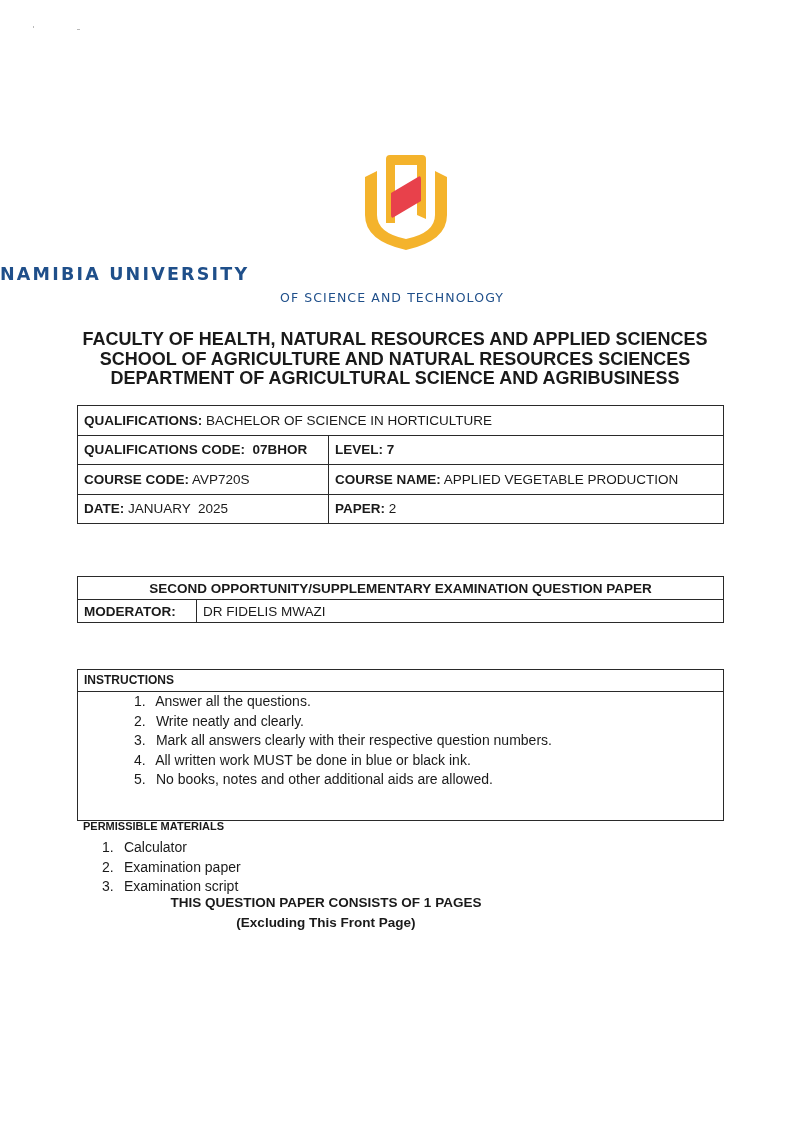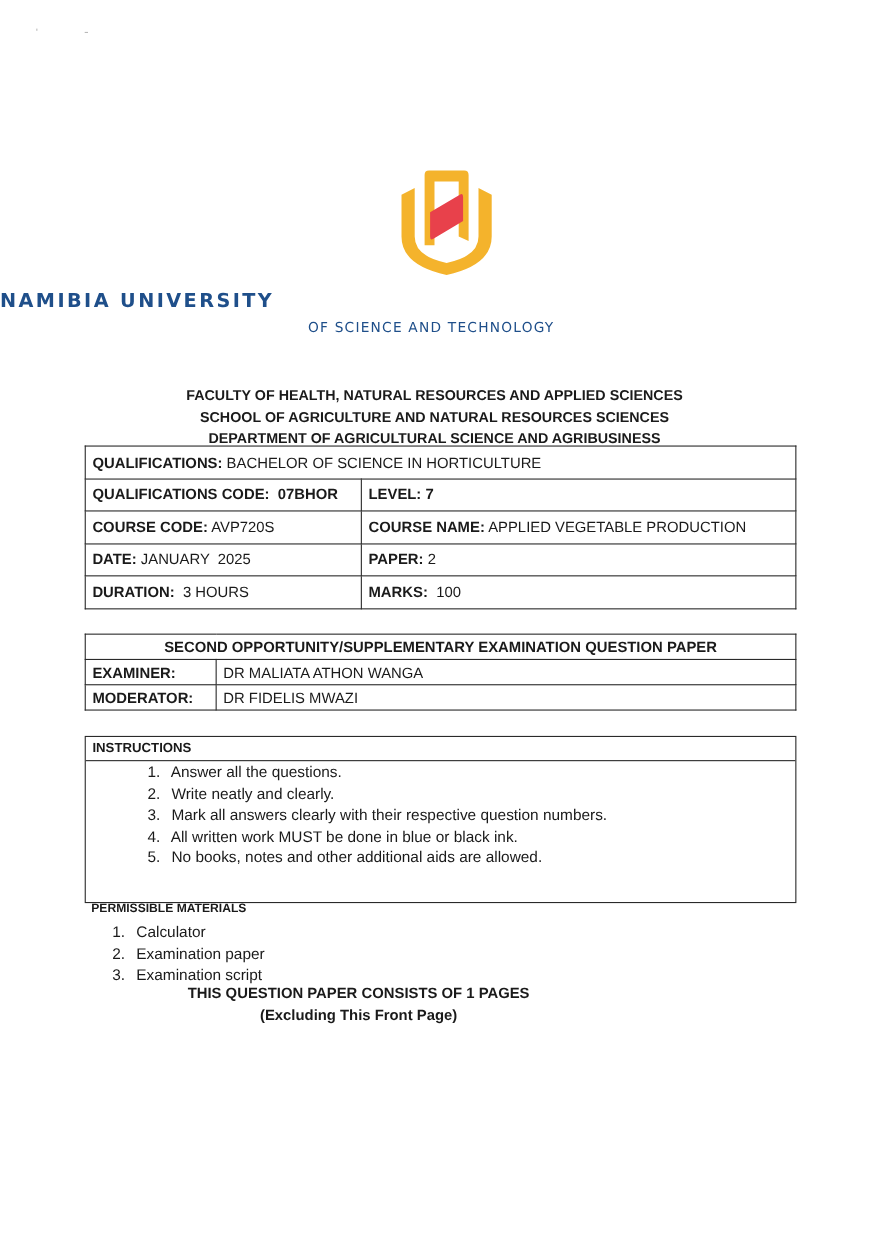--- a/index.html
+++ b/index.html
@@ -12,22 +12,22 @@
     .uni-name {
       position: absolute; left: 0; width: 794px; top: 264px; 
       font-family: "DejaVu Sans", sans-serif; font-weight: bold; font-size: 17.5px;
       letter-spacing: 2.2px; color: #1f4f8a;
     }
     .uni-sub {
       position: absolute; left: 0; width: 784px; top: 290px; text-align: center;
       font-family: "DejaVu Sans", sans-serif; font-size: 12.5px; letter-spacing: 1.1px; color: #1f4f8a;
     }
     .faculty {
-      position: absolute; left: 0; width: 790px; top: 350px; text-align: center;
-      font-weight: bold; font-size: 13px; line-height: 19.5px; color: #1a1a1a;
+      position: absolute; left: 0; width: 790px; top: 330px; text-align: center;
+      font-weight: bold; font-size: 18px; line-height: 19.5px; color: #1a1a1a;
     }
     table { border-collapse: collapse; position: absolute; font-size: 13.5px; }
     td { border: 1.5px solid #2a2a2a; padding: 0 6px; height: 28px; vertical-align: middle; white-space: nowrap; }
     .b { font-weight: bold; }
     .t1 { left: 77px; top: 405px; width: 647px; }
     .t1 td { height: 28.5px; }
     .t1 .c1 { width: 238px; }
     .t2 { left: 77px; top: 576px; width: 647px; }
     .t2 td { height: 22px; }
     .t2 .c1 { width: 106px; }
@@ -108,41 +108,27 @@
   <tr>
     <td class="c1">
       <span class="b">DATE:</span>
       <span style="white-space:pre">JANUARY  2025</span>
     </td>
     <td>
       <span class="b">PAPER:</span>
       <span>2</span>
     </td>
   </tr>
-  <tr>
-    <td class="c1">
-      <span class="b">DURATION:</span>&nbsp;
-      <span>3 HOURS</span>
-    </td>
-    <td>
-      <span class="b">MARKS:</span>&nbsp;
-      <span>100</span>
-    </td>
-  </tr>
 </tbody>
   </table>
 
 <table class="t2">
   <tbody>
       <tr>
     <td colspan="2" class="hdr">SECOND OPPORTUNITY/SUPPLEMENTARY EXAMINATION QUESTION PAPER</td>
-  </tr>
-  <tr>
-    <td class="c1 b">EXAMINER:</td>
-    <td>DR MALIATA ATHON WANGA</td>
   </tr>
   <tr>
     <td class="c1 b">MODERATOR:</td>
     <td>DR FIDELIS MWAZI</td>
   </tr>
 </tbody>
   </table>
 
 <div class="instr-box">
   <div class="instr-head">INSTRUCTIONS</div>

